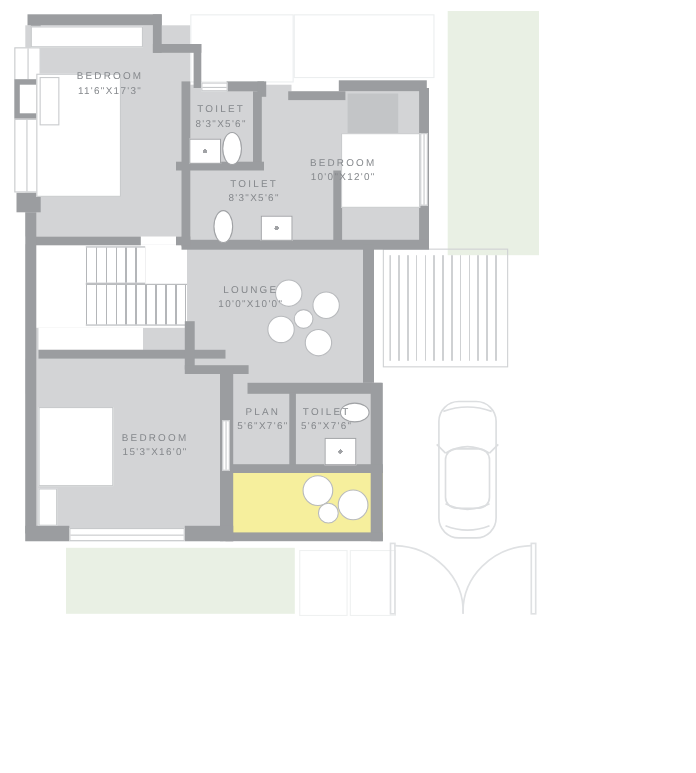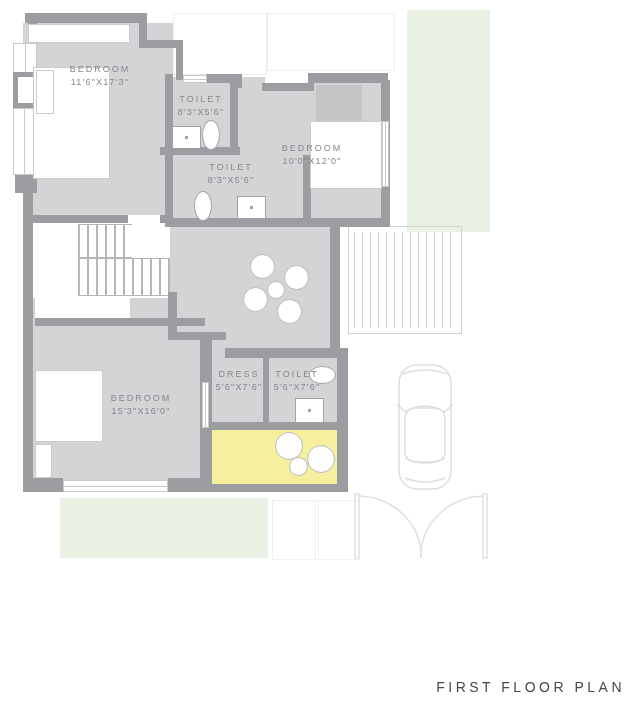--- a/index.html
+++ b/index.html
@@ -160,28 +160,31 @@
     <span class="dims">8'3"X5'6"</span>
   </div>
   <div class="label" style="left:181px;top:161px;width:100px;">
     <span class="name">TOILET</span>
     <span class="dims">8'3"X5'6"</span>
   </div>
   <div class="label" style="left:257px;top:142px;width:110px;">
     <span class="name">BEDROOM</span>
     <span class="dims">10'0"X12'0"</span>
   </div>
+  <div class="label" style="left:173px;top:257px;width:110px;">
+    <span class="name">LOUNGE</span>
+    <span class="dims">10'0"X10'0"</span>
+  </div>
   <div class="label" style="left:86px;top:392px;width:110px;">
     <span class="name">BEDROOM</span>
     <span class="dims">15'3"X16'0"</span>
   </div>
   <div class="label" style="left:198px;top:368px;width:82px;">
-    <span class="name">DRESS</span>
+    <span class="name">PLAN</span>
     <span class="dims">5'6"X7'6"</span>
   </div>
   <div class="label" style="left:256px;top:368px;width:82px;">
     <span class="name">TOILET</span>
     <span class="dims">5'6"X7'6"</span>
   </div>
 
-  <div id="plan-title">FIRST FLOOR PLAN</div>
 
 </div>
 
 </body></html>

